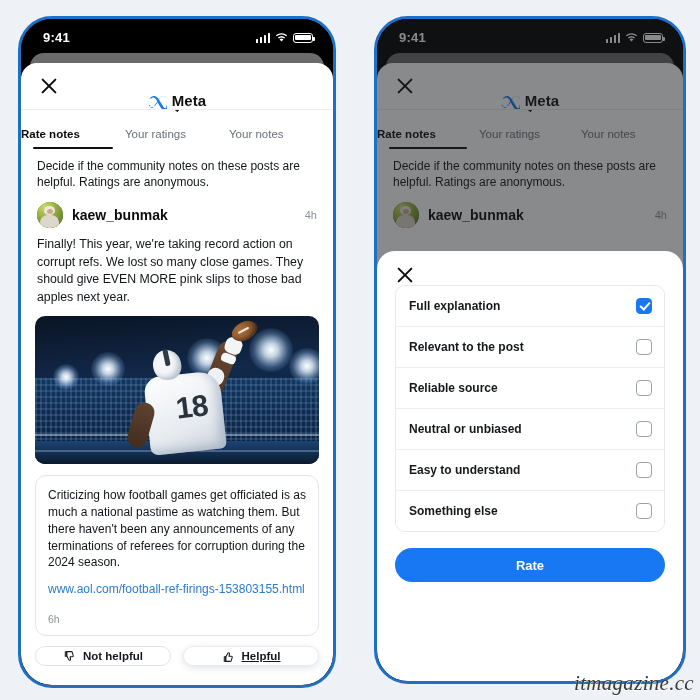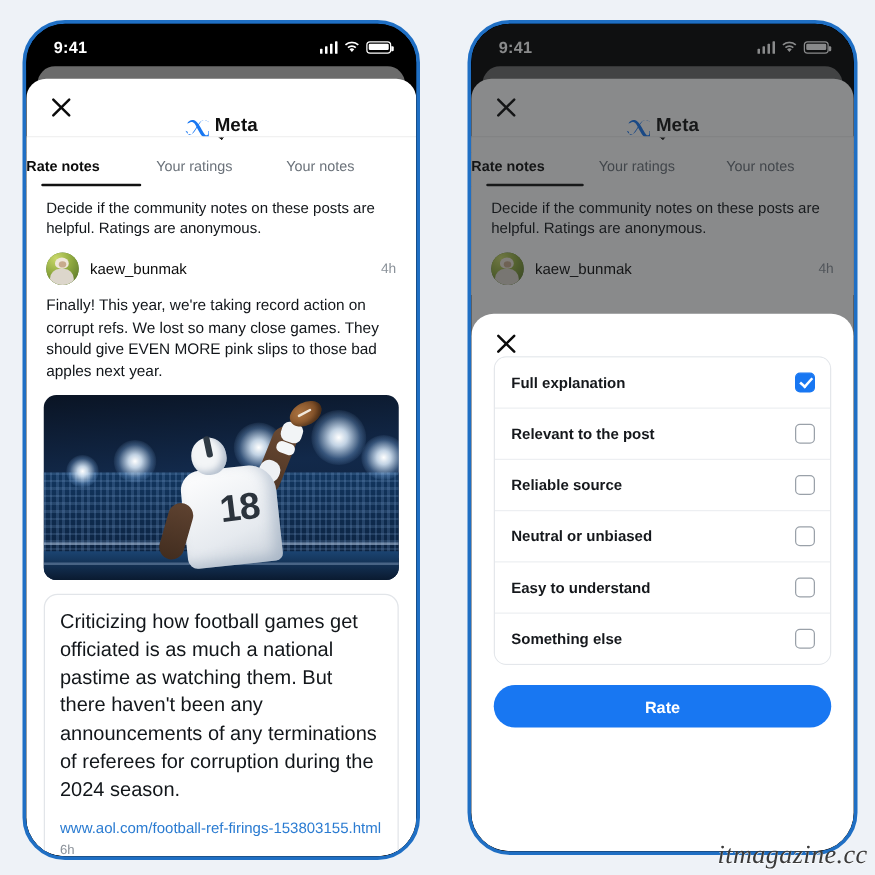--- a/index.html
+++ b/index.html
@@ -145,21 +145,21 @@
   }
   .avatar .a-sky { position:absolute; inset:0;
     background: radial-gradient(circle at 30% 18%, #c9d86a 0%, #8fa93f 45%, #4e6b25 100%); }
   .avatar .a-head { position:absolute; left:7px; top:4px; width:11px; height:9px;
     border-radius: 50% 50% 45% 45%; background:#efe7da; }
   .avatar .a-body { position:absolute; left:3px; top:13px; width:19px; height:13px;
     border-radius: 8px 8px 0 0; background:#dcd6cb; }
   .avatar .a-face { position:absolute; left:9.5px; top:7px; width:6px; height:5px;
     border-radius:50%; background:#c8ab8c; }
 
-  .uname { font-size: 12px; font-weight: 400; color:#0b0b0b; flex:1; }
+  .uname { font-size: 14px; font-weight: 700; color:#0b0b0b; flex:1; }
   .ago { font-size: 11px; color:#8a9199; }
 
   .posttext {
     font-size: 12.3px; line-height: 1.42; color:#12161a;
     padding: 0 2px 10px;
   }
 
   
   .photo {
     height: 148px; border-radius: 10px; overflow:hidden; position:relative;
@@ -207,24 +207,24 @@
     background:#eef1f4; border-radius: 8px; transform: rotate(20deg); }
   .pl-wrist{ position:absolute; left:186px; top:38px; width:15px; height:9px;
     background:#f4f6f8; border-radius:4px; transform: rotate(20deg); }
 
   
   .notecard{
     margin: 11px 0 0;
     border: 1px solid #e2e5e9; border-radius: 11px;
     background:#fff; padding: 11px 12px 10px;
   }
-  .notetext{ font-size: 16px; line-height:1.4; color:#12161a; }
+  .notetext{ font-size: 12px; line-height:1.4; color:#12161a; }
   .notelink{ display:block; font-size: 12px; line-height:1.35; color:#2a7bd1;
     margin-top: 10px; text-decoration:none; cursor:pointer; }
-  .noteago{ font-size: 10.5px; color:#8a9199; margin-top: 4px; }
+  .noteago{ font-size: 10.5px; color:#8a9199; margin-top: 16px; }
 
   .actions{ display:flex; gap: 12px; margin-top: 10px; }
   .act{
     flex:1; height: 20px; border:1px solid #e0e3e8; border-radius: 16px;
     background:#fff; display:flex; align-items:center; justify-content:center; gap:7px;
     font-size: 11.5px; font-weight: 700; color:#15181c; cursor:pointer;
   }
   .act.raised{ border-color:#e7eaee; box-shadow: 0 2px 7px rgba(20,40,70,.13); text-decoration: underline; }
   .thumb { width: 13px; height: 13px; display:block; }
 

